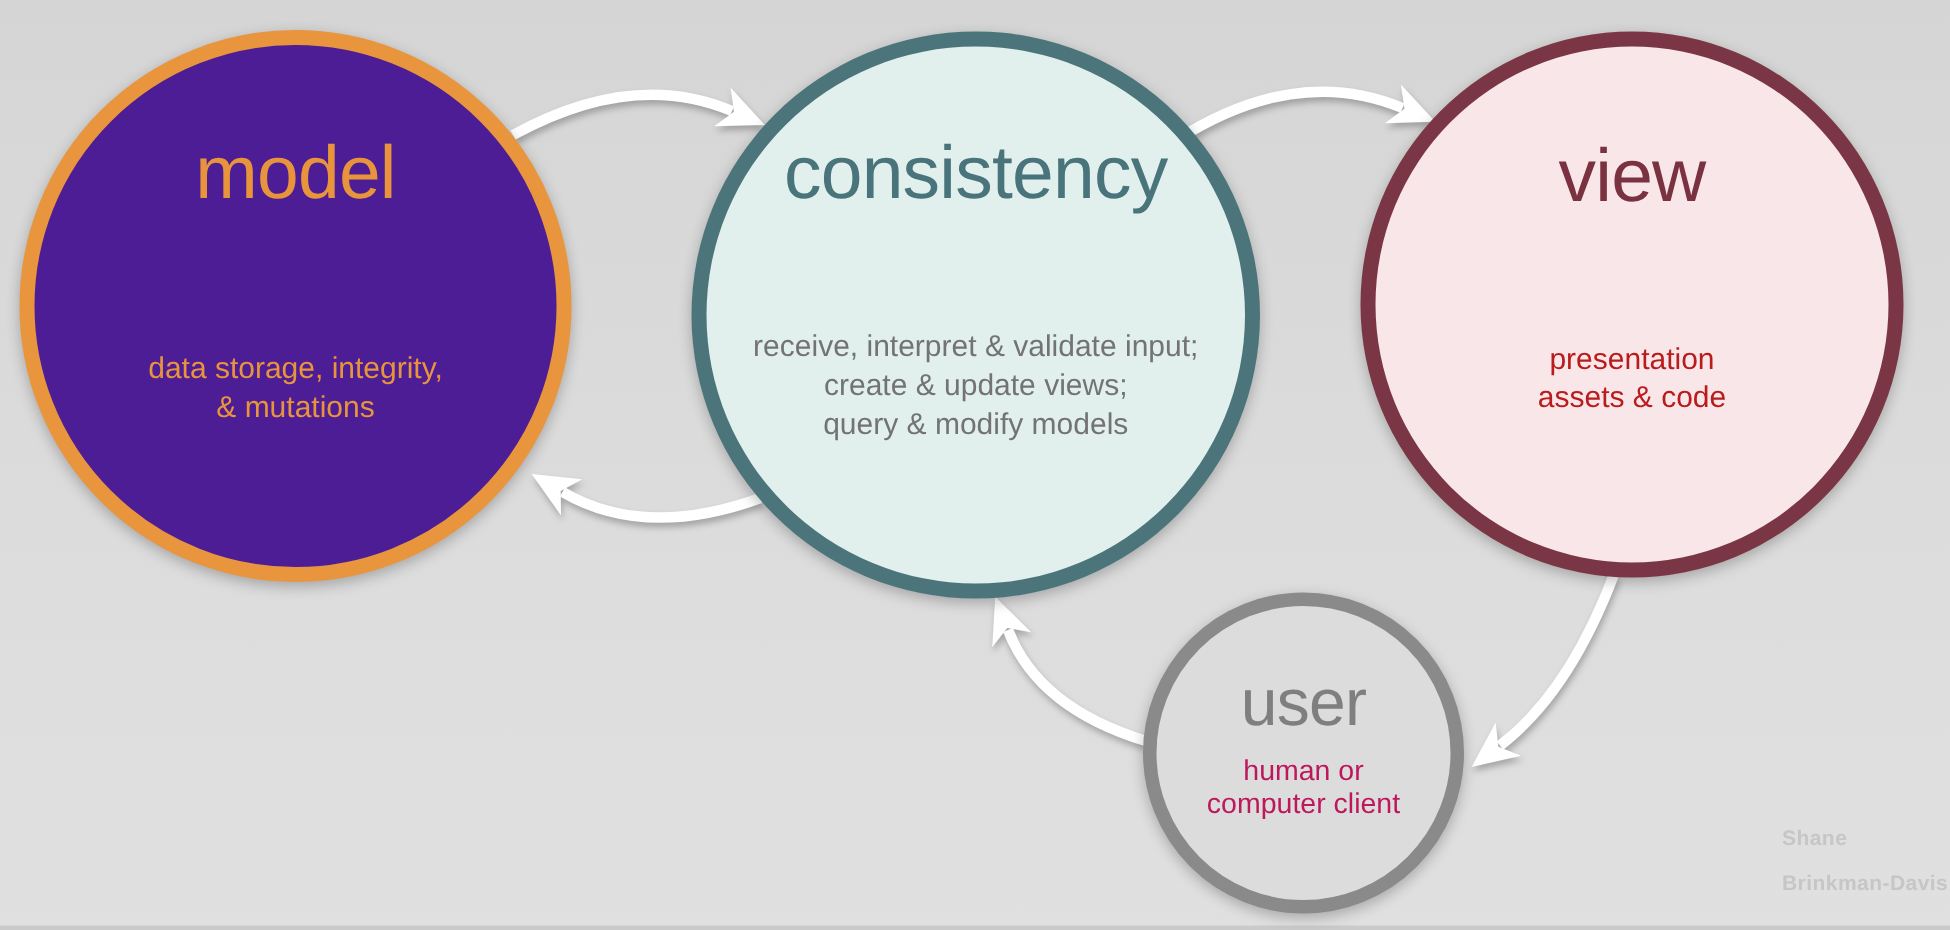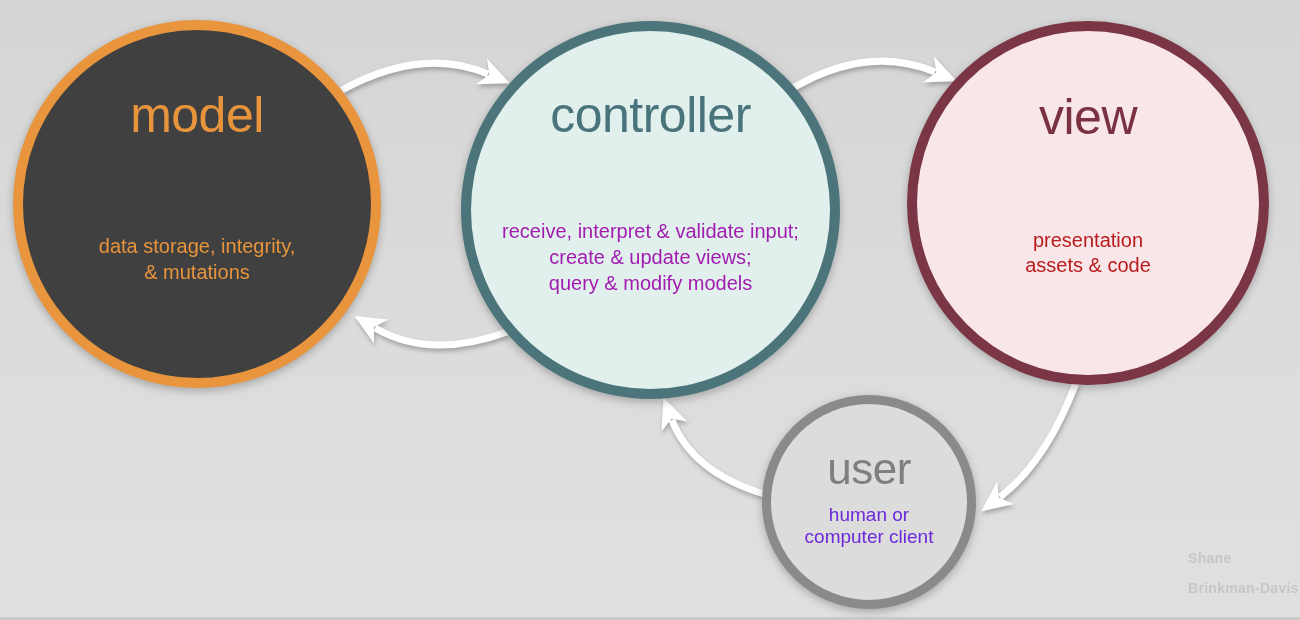--- a/index.html
+++ b/index.html
@@ -30,38 +30,38 @@
     font-weight: 400;
     letter-spacing: -0.5px;
     line-height: 1;
   }
   .circle-desc {
     position: absolute; left: 0; right: 0;
     text-align: center;
   }
   
   .model-circle  { left: 13px;  top: 20px;  width: 368px; height: 368px;
-                   border: 10px solid #E8953D; background: #404040; }
+                   border: 10px solid #E8953D; background: #4c1d95; }
   .model-circle .circle-title { top: 60px;  font-size: 50px; color: #E8943C; }
   .model-circle .circle-desc  { top: 187px; font-size: 20px; line-height: 26px; color: #E8943C; margin-top: 16px; }
   
   .controller-circle { left: 461px; top: 21px; width: 379px; height: 378px;
                    border: 10px solid #4C757B; background: #E1F0ED; }
   .controller-circle .circle-title { top: 59px;  font-size: 50px; color: #4A747B; }
-  .controller-circle .circle-desc  { top: 187px; font-size: 20px; line-height: 26px; color: #a21caf; }
+  .controller-circle .circle-desc  { top: 187px; font-size: 20px; line-height: 26px; color: #737373; }
   
   .view-circle   { left: 907px; top: 21px; width: 362px; height: 364px;
                    border: 10px solid #7A3644; background: #F9E6E9; }
   .view-circle .circle-title { top: 61px;  font-size: 50px; color: #7A3241; }
   .view-circle .circle-desc  { top: 197px; font-size: 20px; line-height: 25px; color: #b91c1c; }
   
   .user-circle   { left: 762px; top: 395px; width: 214px; height: 214px;
                    border: 9px solid #8A8A8A; background: #DCDCDC; }
   .user-circle .circle-title { top: 43px;  font-size: 44px; color: #7F7F7F; }
-  .user-circle .circle-desc  { top: 100px; font-size: 19px; line-height: 22px; color: #6d28d9; }
+  .user-circle .circle-desc  { top: 100px; font-size: 19px; line-height: 22px; color: #be185d; }
 
   
   .attribution {
     position: absolute; left: 1188px; top: 540px; z-index: 2;
     color: #C6C6C6;
   }
   .badge-row { display: flex; gap: 7px; }
   .cc-badge {
     width: 41px; height: 41px; box-sizing: border-box;
     border: 4px solid #C6C6C6; border-radius: 50%;
@@ -90,21 +90,21 @@
 
 <div class="circle model-circle">
   <div class="circle-title">model</div>
   <div class="circle-desc">
     <div>data storage, integrity,</div>
     <div>&amp; mutations</div>
   </div>
 </div>
 
 <div class="circle controller-circle">
-  <div class="circle-title">controller</div>
+  <div class="circle-title">consistency</div>
   <div class="circle-desc">
     <div>receive, interpret &amp; validate input;</div>
     <div>create &amp; update views;</div>
     <div>query &amp; modify models</div>
   </div>
 </div>
 
 <div class="circle view-circle">
   <div class="circle-title">view</div>
   <div class="circle-desc">

